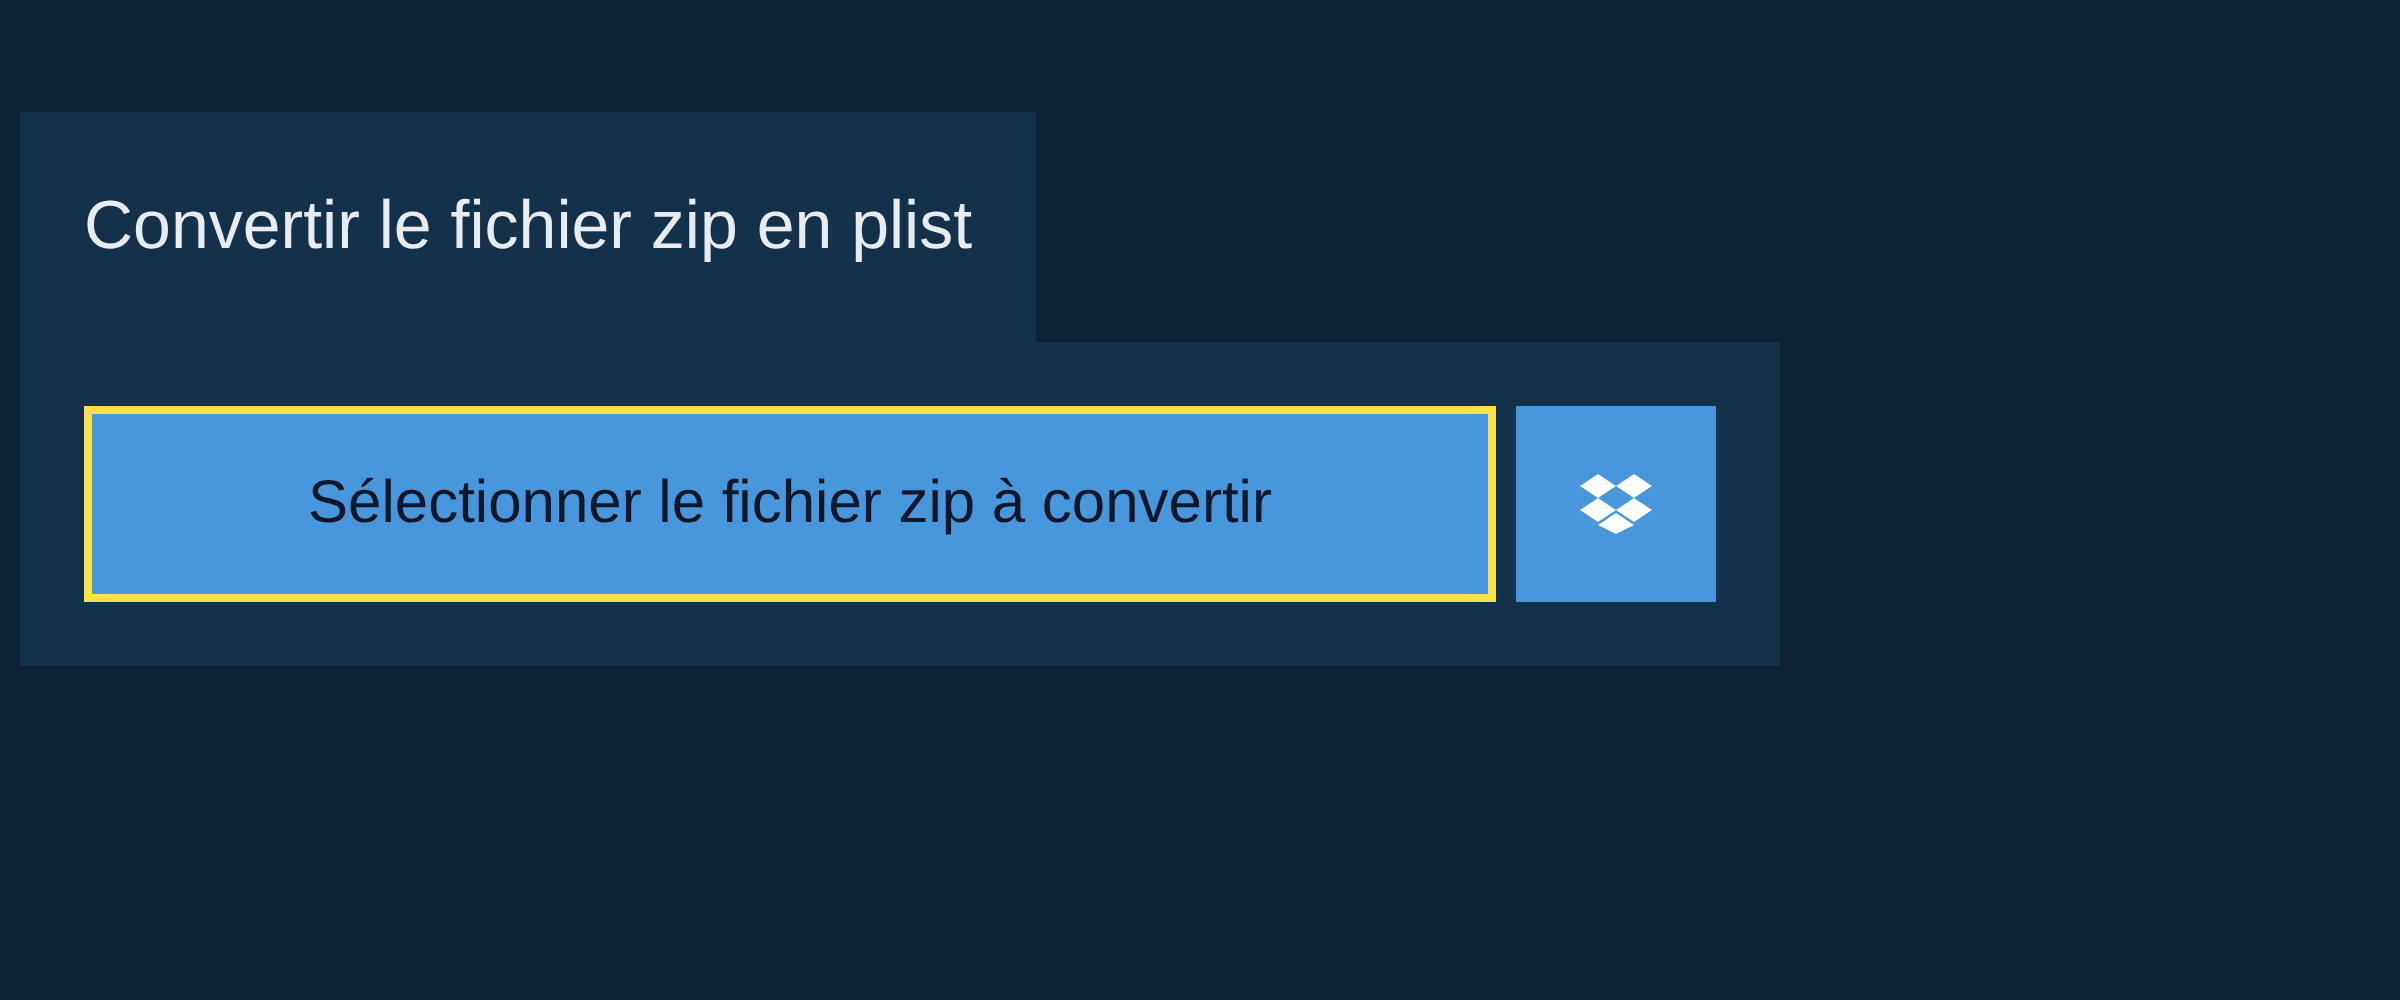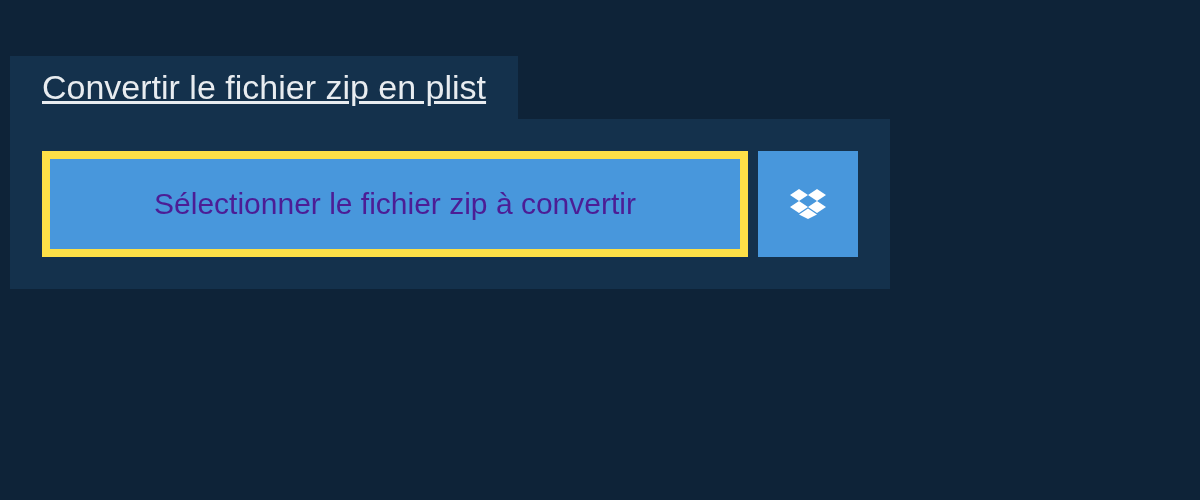--- a/index.html
+++ b/index.html
@@ -12,46 +12,45 @@
       width: 1200px;
       height: 500px;
       background-color: #0e2338;
       font-family: -apple-system, BlinkMacSystemFont, "Segoe UI", Helvetica, Arial, sans-serif;
       overflow: hidden;
     }
     
     .tab-header {
       display: inline-block;
       background-color: #14314c;
-      padding: 12px 32px;
+      padding: 38px 32px;
       color: #e8ecf0;
       font-size: 34px;
       font-weight: 300;
       margin-top: 56px;
       margin-left: 10px;
-      text-decoration: underline;
     }
     
     .content-panel {
       background-color: #14314c;
       padding: 32px;
       margin-left: 10px;
       width: 880px;
     }
     
     .button-row {
       display: flex;
       gap: 10px;
       align-items: stretch;
     }
     
     .select-file-button {
       background-color: #4897dc;
-      border: 8px solid #fde047;
-      color: #4c1d95;
+      border: 4px solid #fde047;
+      color: #0f172a;
       font-size: 30px;
       font-weight: 300;
       padding: 28px 68px;
       cursor: pointer;
       display: flex;
       align-items: center;
       justify-content: center;
       flex: 1;
     }
     

